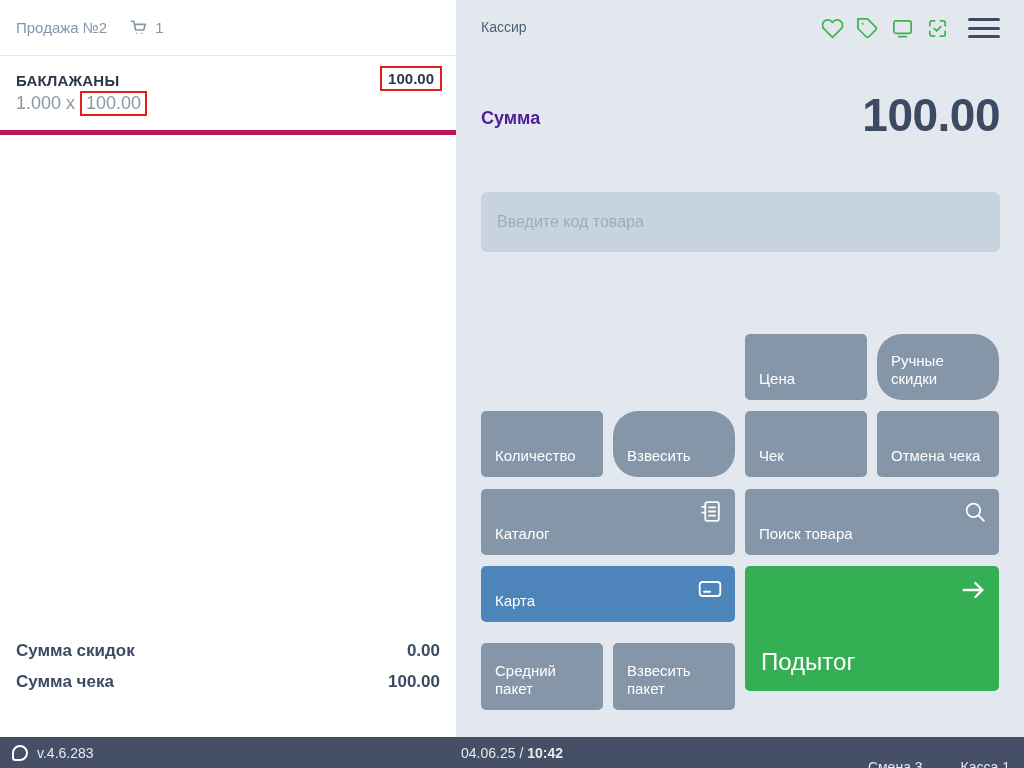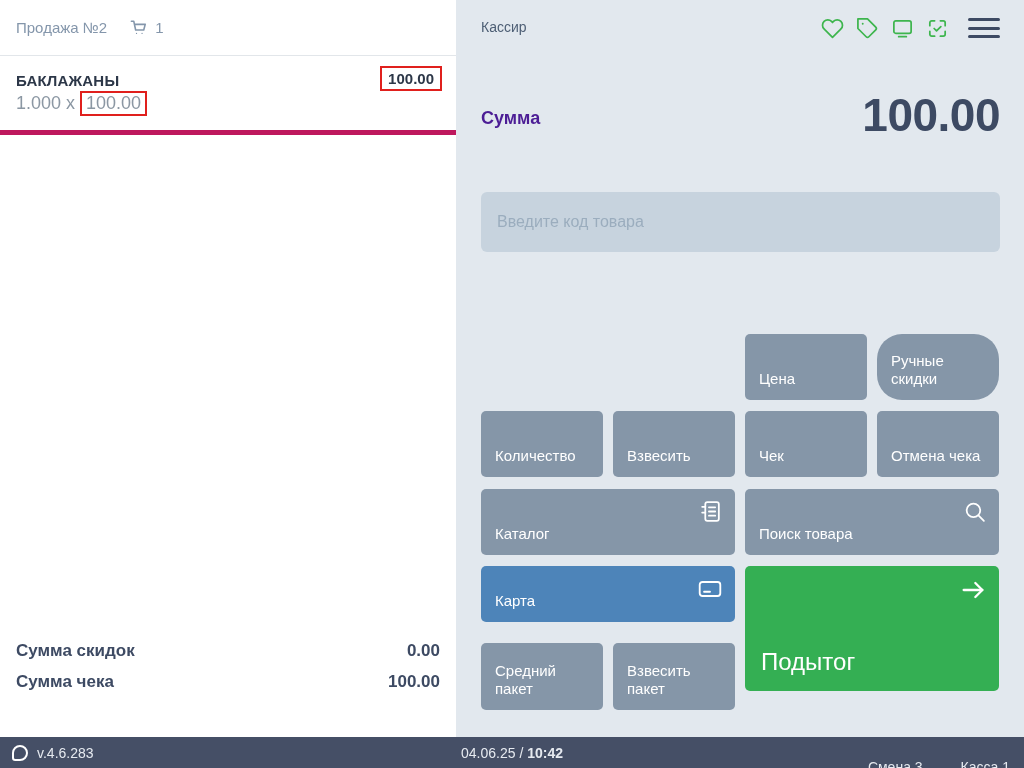--- a/index.html
+++ b/index.html
@@ -41,21 +41,21 @@
   .code-input { position:absolute; left:25px; top:170px; width:519px; height:60px; background:#c7d3de; border:none; border-radius:6px; padding:0 16px; font-size:16px; color:#3d4a63; font-family:"Liberation Sans", sans-serif; outline:none;margin-top:22px; }
   .code-input::placeholder { color:#9badbe; }
 
   
   .pos-btn { position:absolute; background:#8596a8; border:none; border-radius:5px; color:#fff; cursor:pointer; font-family:"Liberation Sans", sans-serif; text-align:left; }
   .pos-btn .lbl { position:absolute; left:14px; bottom:11px; font-size:15px; line-height:1.25; text-align:left; max-width:calc(100% - 24px); }
   .pos-btn .ico { position:absolute; top:10px; right:12px; }
   .b-price  { left:289px; top:334px; width:122px; height:66px; }
   .b-mdisc  { left:421px; top:334px; width:122px; height:66px;border-radius:25px; }
   .b-qty    { left:25px;  top:411px; width:122px; height:66px; }
-  .b-weigh  { left:157px; top:411px; width:122px; height:66px; }
+  .b-weigh  { left:157px; top:411px; width:122px; height:66px;border-radius:25px; }
   .b-check  { left:289px; top:411px; width:122px; height:66px; }
   .b-cancel { left:421px; top:411px; width:122px; height:66px; }
   .b-catalog{ left:25px;  top:489px; width:254px; height:66px; }
   .b-search { left:289px; top:489px; width:254px; height:66px; }
   .b-card   { left:25px;  top:566px; width:254px; height:56px; background:#4d84b9; }
   .b-subtotal { left:289px; top:566px; width:254px; height:125px; background:#34af53; }
   .b-subtotal .lbl { font-size:24px; bottom:14px; left:16px; }
   .b-medium { left:25px;  top:643px; width:122px; height:67px; }
   .b-large  { left:157px; top:643px; width:122px; height:67px; }
 

